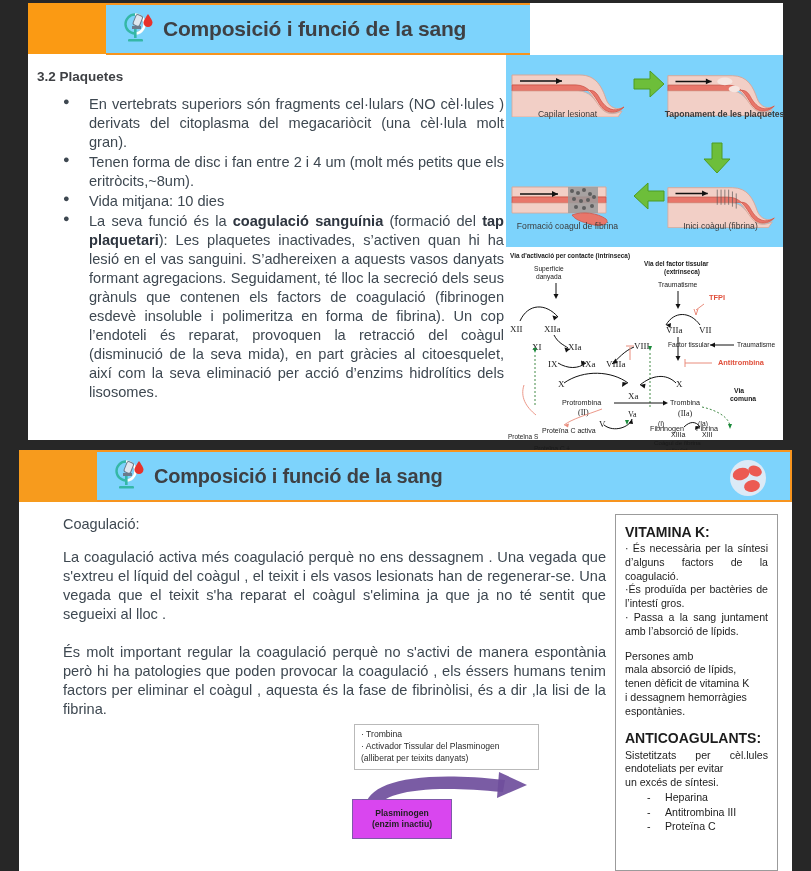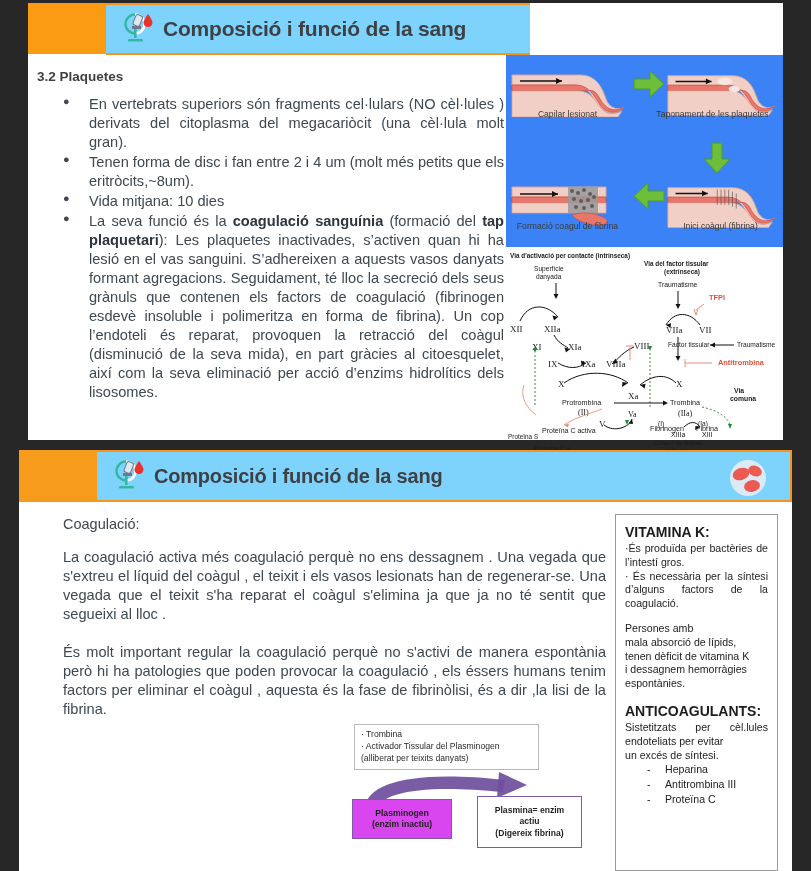--- a/index.html
+++ b/index.html
@@ -64,21 +64,21 @@
   }
   ul.bul > li::before {
     content: "\25CF"; position: absolute; left: 7px; top: -1px;
     font-size: 11px; color: #3E4851;
   }
   ul.bul b { font-weight: bold; color: #2F3640; }
 
   
   .fig-clot {
     position: absolute; left: 478px; top: 0px; width: 277px; height: 192px;
-    background: #3b82f6;
+    background: #7dd3fc;
   }
   .clot-grid {
     position: relative; width: 100%; height: 100%;
   }
   .vessel { position: absolute; }
   .clabel {
     position: absolute; text-align: center; font-size: 8.6px; color: #3a3a3a;
     line-height: 1.22; width: 120px;
   }
   .garrow { position: absolute; }
@@ -188,21 +188,21 @@
 
           <svg class="vessel" style="left:160px;top:6px;width:112px;height:56px;" viewBox="0 0 118 56">
             <path d="M2 14 L70 14 C86 14 92 26 96 38 C99 47 108 50 114 46 C108 54 94 54 88 44 C82 34 76 24 64 24 L2 24 Z" fill="#f2cfc6" stroke="#d9a697" stroke-width="1"></path>
             <path d="M2 24 L66 24 C78 24 84 34 90 44 C95 52 106 54 114 46 C104 52 96 48 90 38 C84 26 80 30 68 30 L2 30 Z" fill="#e8766a" stroke="#cf5448" stroke-width="0.8"></path>
             <path d="M2 30 L68 30 C80 30 84 38 90 46 C96 54 104 54 112 50 L108 56 L2 56 Z" fill="#f2cfc6" stroke="#d9a697" stroke-width="0.8"></path>
             <ellipse cx="62" cy="20" rx="8" ry="4" fill="#f6e5e0"></ellipse>
             <ellipse cx="72" cy="28" rx="6" ry="3.4" fill="#f6e5e0"></ellipse>
             <line x1="10" y1="20" x2="48" y2="20" stroke="#111" stroke-width="1.6"></line>
             <path d="M48 20 l-6 -3 v6 z" fill="#111"></path>
           </svg>
-          <div class="clabel" style="left:144px;top:54px;width:125px;">Taponament de les plaquetes</div>
+          <div class="clabel" style="left:156px;top:54px;width:125px;font-weight:bold;">Taponament de les plaquetes</div>
 
           <svg class="garrow" style="left:196px;top:86px;width:30px;height:34px;" viewBox="0 0 30 34">
             <path d="M10 2 H20 V18 H28 L15 32 L2 18 H10 Z" fill="#6DBE3A" stroke="#4d9c23" stroke-width="1"></path>
           </svg>
 
           <svg class="vessel" style="left:160px;top:118px;width:112px;height:56px;" viewBox="0 0 118 56">
             <path d="M2 14 L70 14 C86 14 92 26 96 38 C99 47 108 50 114 46 C108 54 94 54 88 44 C82 34 76 24 64 24 L2 24 Z" fill="#f2cfc6" stroke="#d9a697" stroke-width="1"></path>
             <path d="M2 24 L66 24 C78 24 84 34 90 44 C95 52 106 54 114 46 C104 52 96 48 90 38 C84 26 80 30 68 30 L2 30 Z" fill="#e8766a" stroke="#cf5448" stroke-width="0.8"></path>
             <path d="M2 30 L68 30 C80 30 84 38 90 46 C96 54 104 54 112 50 L108 56 L2 56 Z" fill="#f2cfc6" stroke="#d9a697" stroke-width="0.8"></path>
             <g stroke="#555" stroke-width="0.7">
@@ -382,22 +382,23 @@
     </div>
 
     <div class="s2-body">
       <div class="co-head">Coagulació:</div>
       <div class="para p1">La coagulació activa més coagulació perquè no ens dessagnem . Una vegada que s'extreu el líquid del coàgul , el teixit i els vasos lesionats han de regenerar-se. Una vegada que el teixit s'ha reparat el coàgul s'elimina ja que ja no té sentit que segueixi al lloc .</div>
       <div class="para p2">És molt important regular la coagulació perquè no s'activi de manera espontània però hi ha patologies que poden provocar la coagulació , els éssers humans tenim factors per eliminar el coàgul , aquesta és la fase de fibrinòlisi, és a dir ,la lisi de la fibrina.</div>
 
       <div class="vitbox">
         <div class="vb">
           <h4>VITAMINA K:</h4>
+          <p class="jl">· És necessària per la síntesi d’alguns factors de la coagulació.</p>
           <p class="jl">·És produïda per bactèries de l’intestí gros.</p>
-          <p class="jl">· És necessària per la síntesi d’alguns factors de la coagulació.</p>
+          <p class="jl">· Passa a la sang juntament amb l’absorció de lípids.</p>
           <div class="gap"></div>
           <p>Persones amb</p>
           <p>mala absorció de lípids,</p>
           <p>tenen dèficit de vitamina K</p>
           <p>i dessagnem hemorràgies</p>
           <p>espontànies.</p>
           <div class="gap"></div>
           <h4>ANTICOAGULANTS:</h4>
           <p class="jl">Sistetitzats per cèl.lules endoteliats per evitar</p>
           <p>un excés de síntesi.</p>
@@ -416,23 +417,18 @@
           <div>(alliberat per teixits danyats)</div>
         </div>
         <svg class="fb-arrow" viewBox="0 0 230 42">
           <path d="M10 40 C12 14 60 2 150 12 L148 24 C70 16 26 24 22 41 Z" fill="#6F4E9C" opacity="0.92"></path>
           <path d="M144 4 L172 17 L142 30 Z" fill="#6F4E9C" opacity="0.92"></path>
         </svg>
         <div class="fb-l">
           <div>Plasminogen</div>
           <div>(enzim inactiu)</div>
         </div>
-        <div class="fb-r">
-          <div>Plasmina= enzim</div>
-          <div>actiu</div>
-          <div>(Digereix fibrina)</div>
-        </div>
       </div>
 
     </div>
   </div>
 
 </div>
 
 </body></html>

